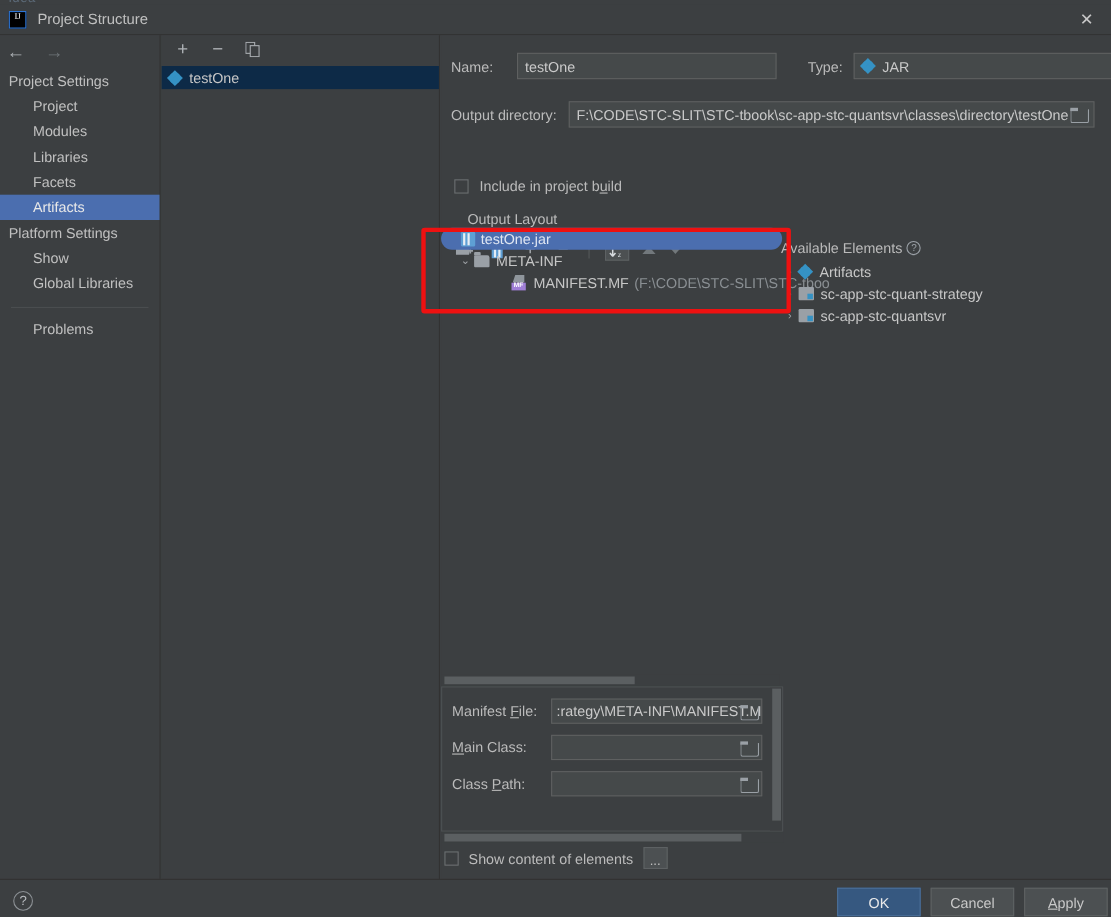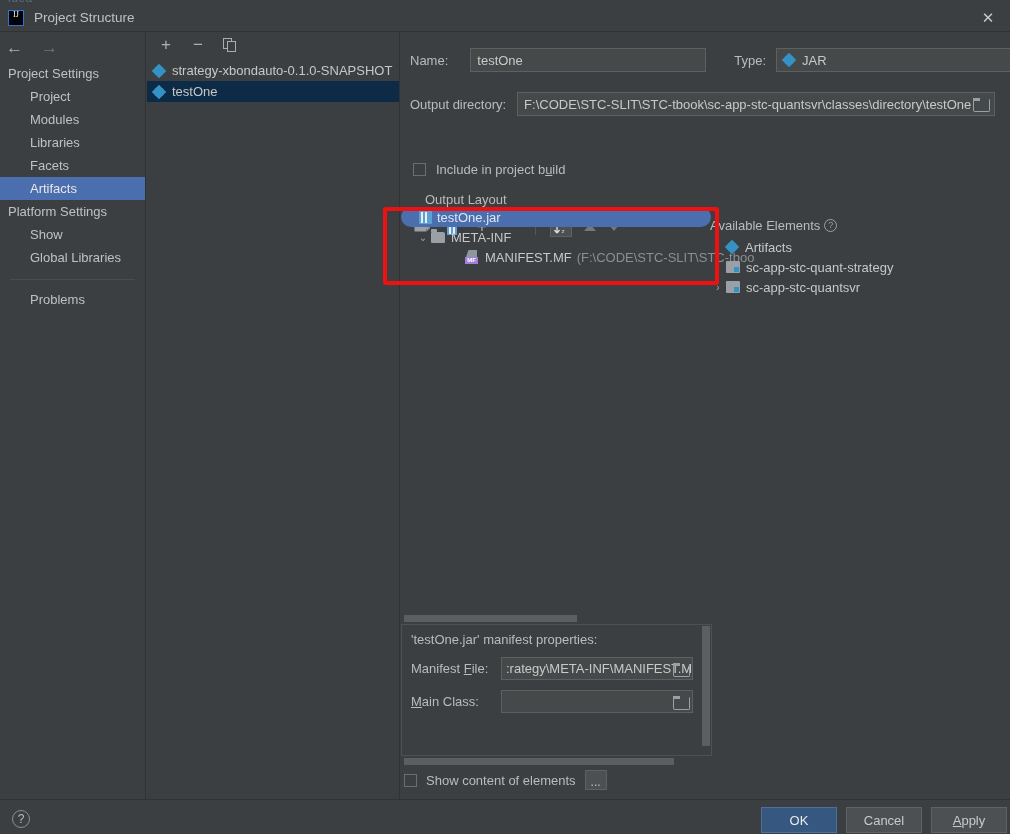--- a/index.html
+++ b/index.html
@@ -361,29 +361,20 @@
       <span class="tb-btn plus-glyph">+</span>
       <span class="tb-btn minus-glyph">−</span>
       <span class="tb-btn">
         <svg width="14" height="14" viewBox="0 0 14 14" aria-hidden="true">
           <rect x="0.5" y="0.5" width="8" height="10" fill="none" stroke="#a9adb1"></rect>
           <rect x="4.5" y="3.5" width="8" height="10" fill="#3c3f41" stroke="#a9adb1"></rect>
         </svg>
       </span>
     </div>
     <div class="art-list">
-      <div class="art-row">
-        <span class="diamond-icon">
-            <i></i>
-            <i></i>
-            <i></i>
-            <i></i>
-          </span>
-        <span>strategy-xbondauto-0.1.0-SNAPSHOT</span>
-      </div>
       <div class="art-row selected">
         <span class="diamond-icon">
             <i></i>
             <i></i>
             <i></i>
             <i></i>
           </span>
         <span>testOne</span>
       </div>
     </div>
@@ -500,34 +491,38 @@
     </div>
   </div>
 
   <div class="red-box"></div>
 
   <div class="hscroll-outer">
     <div class="hscroll-thumb"></div>
   </div>
 
   <div class="manifest-panel">
-    <div class="mf-title">'testOne.jar' manifest properties:</div>
 
     <div class="mf-row">
       <span class="mf-lbl">Manifest <u>F</u>ile:</span>
       <span class="mf-input" style="width:192px;flex:none;">:rategy\META-INF\MANIFEST.MF</span>
       <span class="browse-icon mf-browse"></span>
     </div>
 
     <div class="mf-row">
       <span class="mf-lbl"><u>M</u>ain Class:</span>
       <span class="mf-input" style="width:192px;flex:none;"></span>
       <span class="browse-icon mf-browse"></span>
     </div>
 
+    <div class="mf-row">
+      <span class="mf-lbl">Class <u>P</u>ath:</span>
+      <span class="mf-input" style="width:192px;flex:none;"></span>
+      <span class="browse-icon mf-browse"></span>
+    </div>
 
     <div class="mf-vscroll">
       <div class="mf-vthumb"></div>
     </div>
   </div>
 
   <div class="mf-hscroll">
     <div class="mf-hthumb"></div>
   </div>
 

